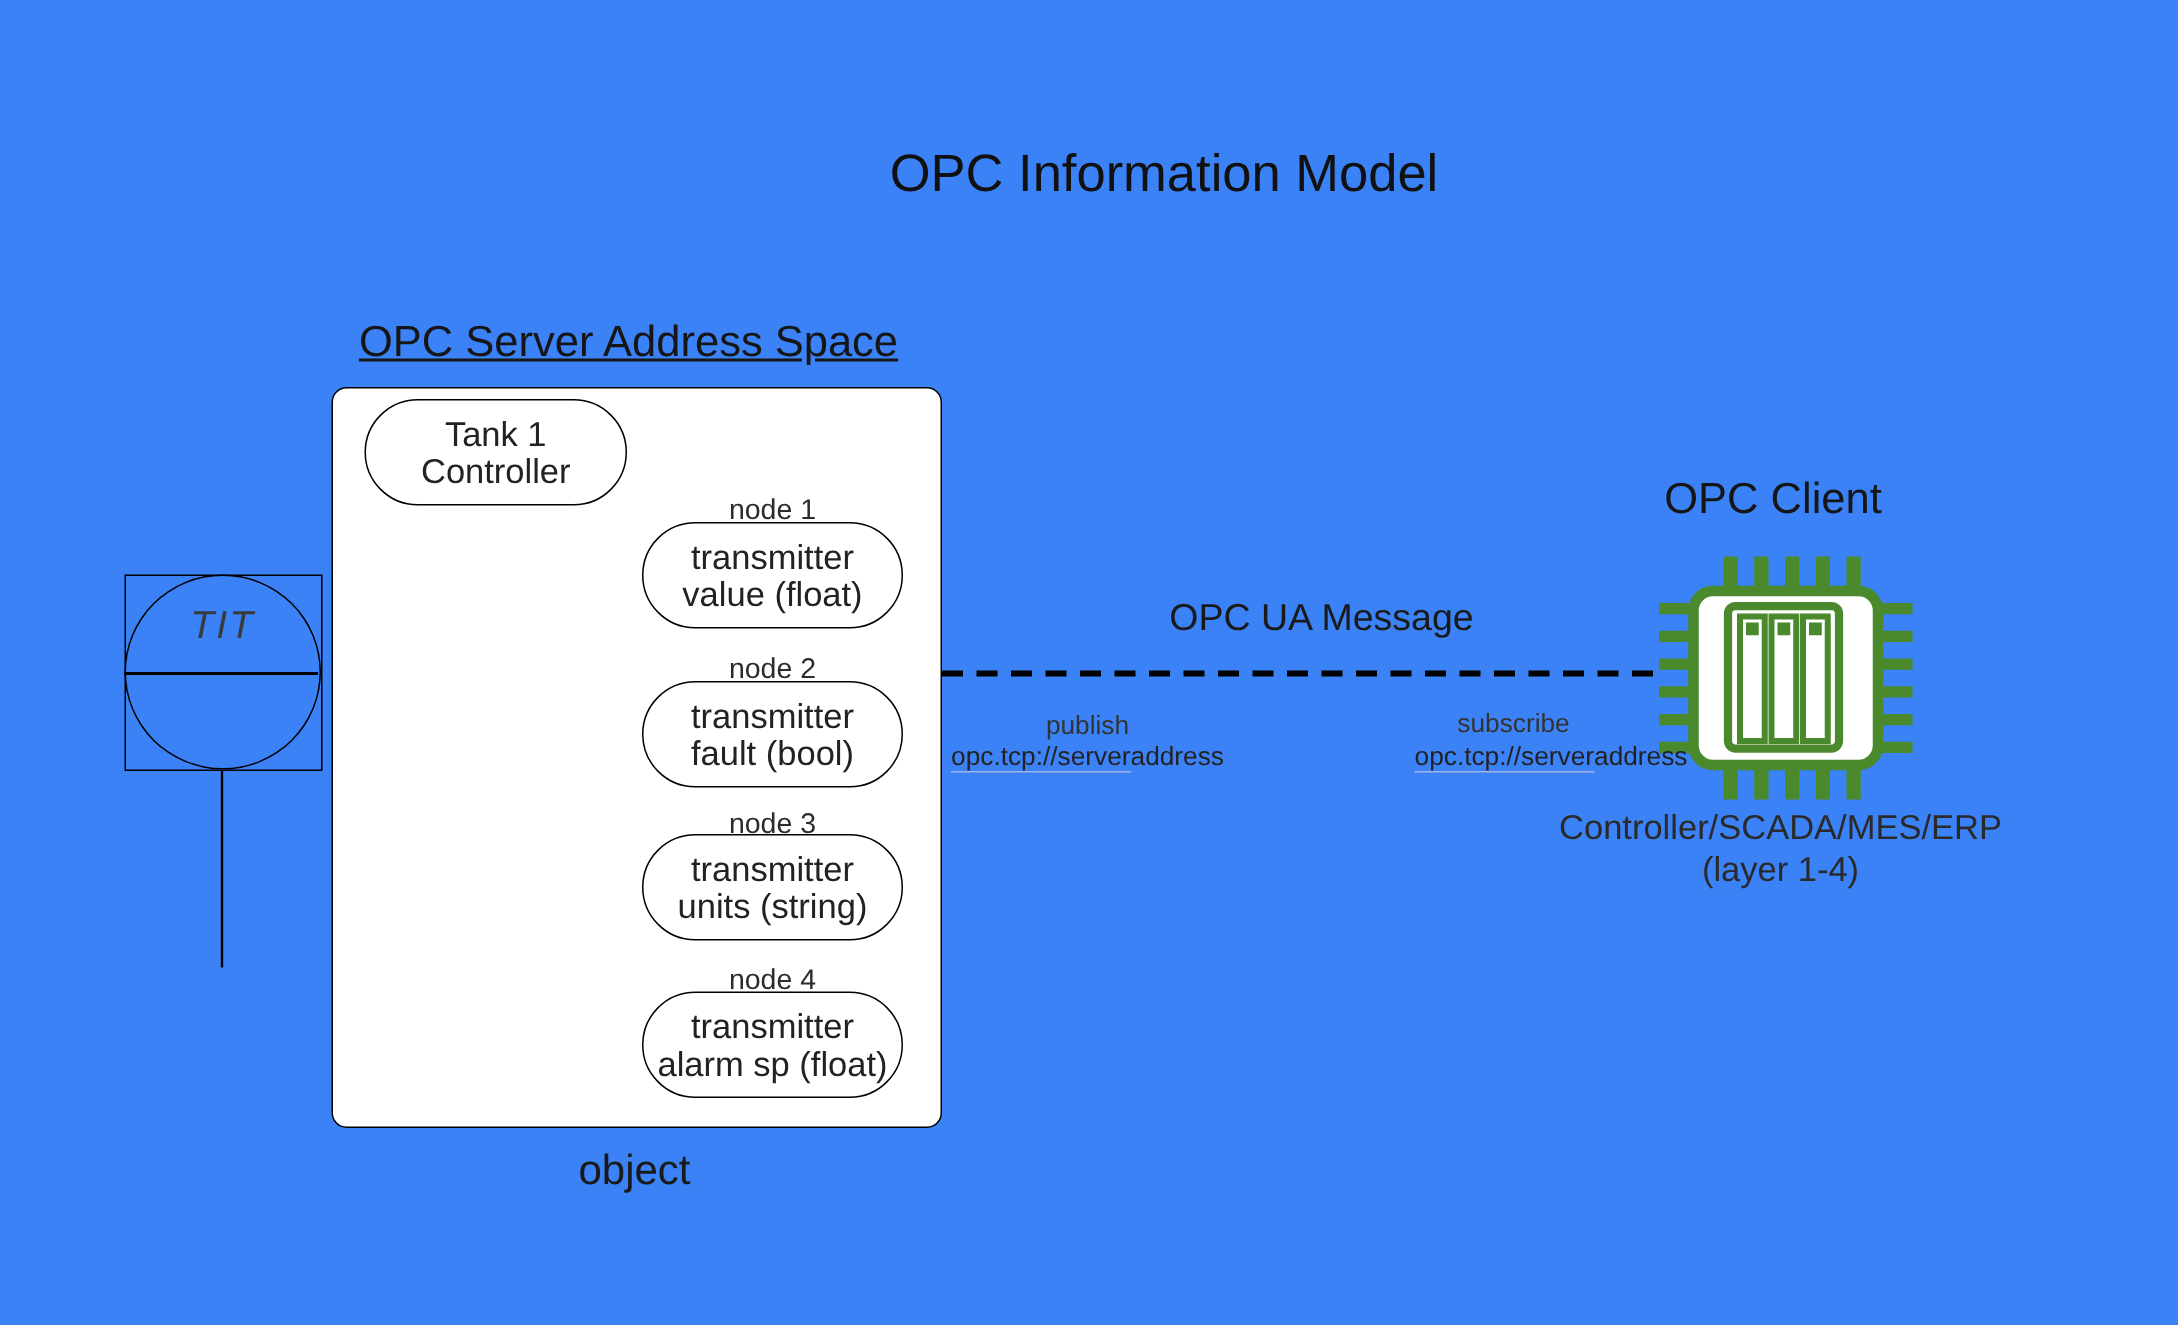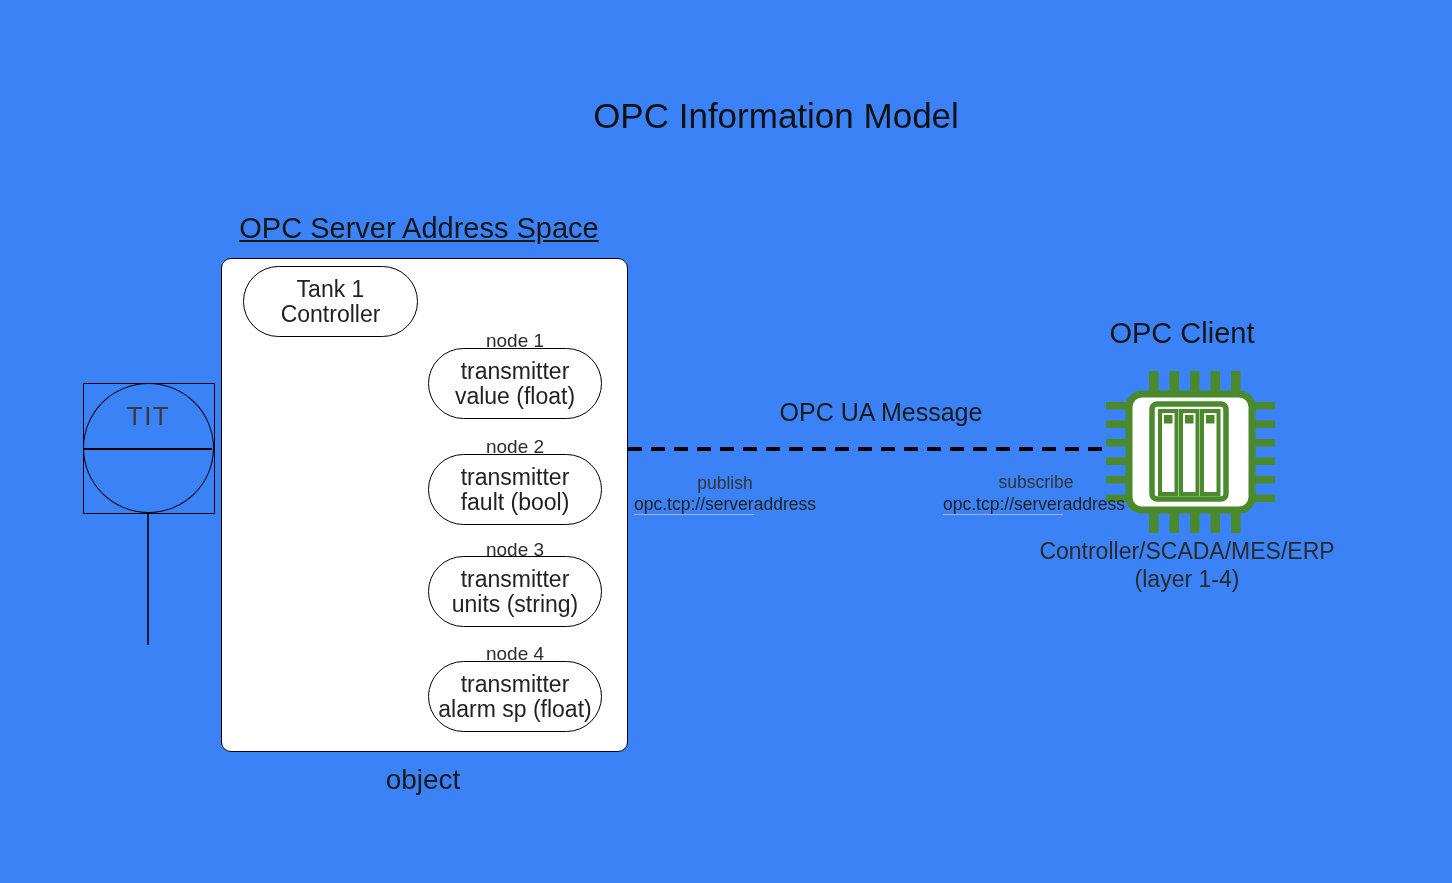--- a/index.html
+++ b/index.html
@@ -22,29 +22,29 @@
   .oval{
     border:1.7px solid #000;background:#fff;z-index:2;box-sizing:border-box;
     display:flex;flex-direction:column;align-items:center;justify-content:center;
     font-size:23px;line-height:25px;color:#222;
   }
   .tank-oval{left:243px;top:266px;width:175px;height:71px;border-radius:36px;}
   .node-oval{left:428px;width:174px;height:71px;border-radius:36px;}
   .node-label{left:433px;width:164px;font-size:19px;color:#2c2c2c;}
   .object-label{left:323px;top:764px;width:200px;font-size:28px;color:#1a1a1a;}
 
-  .tit-box{left:83px;top:383px;width:132px;height:131px;border:1.6px solid #000;z-index:1;box-sizing:border-box;}
+  .tit-box{left:83px;top:383px;width:132px;height:131px;border:1.6px solid #000;z-index:1;box-sizing:border-box;font-style:italic;}
   .tit-circle{position:absolute;left:-1px;top:-1px;width:129px;height:128px;border:1.6px solid #000;border-radius:50%;}
   .tit-divider{position:absolute;left:-1px;top:64px;width:129px;border-top:2px solid #000;}
   .tit-tag{position:absolute;left:0;top:17px;width:129px;text-align:center;font-size:26px;letter-spacing:1.5px;color:#3a3a3a;}
 
   .ua-message{left:731px;top:398px;width:300px;font-size:25px;color:#1a1a1a;}
   .pub-label{left:625px;top:473px;width:200px;font-size:17.5px;color:#333;}
   .pub-url{left:625px;top:494px;width:200px;font-size:17.5px;color:#222;}
-  .sub-label{left:936px;top:472px;width:200px;font-size:17.5px;color:#333;}
+  .sub-label{left:909px;top:472px;width:200px;font-size:17.5px;color:#333;}
   .sub-url{left:934px;top:494px;width:200px;font-size:17.5px;color:#222;}
   .url-linked{border-bottom:1.5px solid #a3b1e8;cursor:pointer;}
 
   .client-title{left:1032px;top:317px;width:300px;font-size:29px;color:#161616;}
   .client-caption1{left:1027px;top:538px;width:320px;font-size:23px;color:#2a2a2a;}
   .client-caption2{left:1027px;top:566px;width:320px;font-size:23px;color:#2a2a2a;}
 </style>
 </head>
 <body>
 

